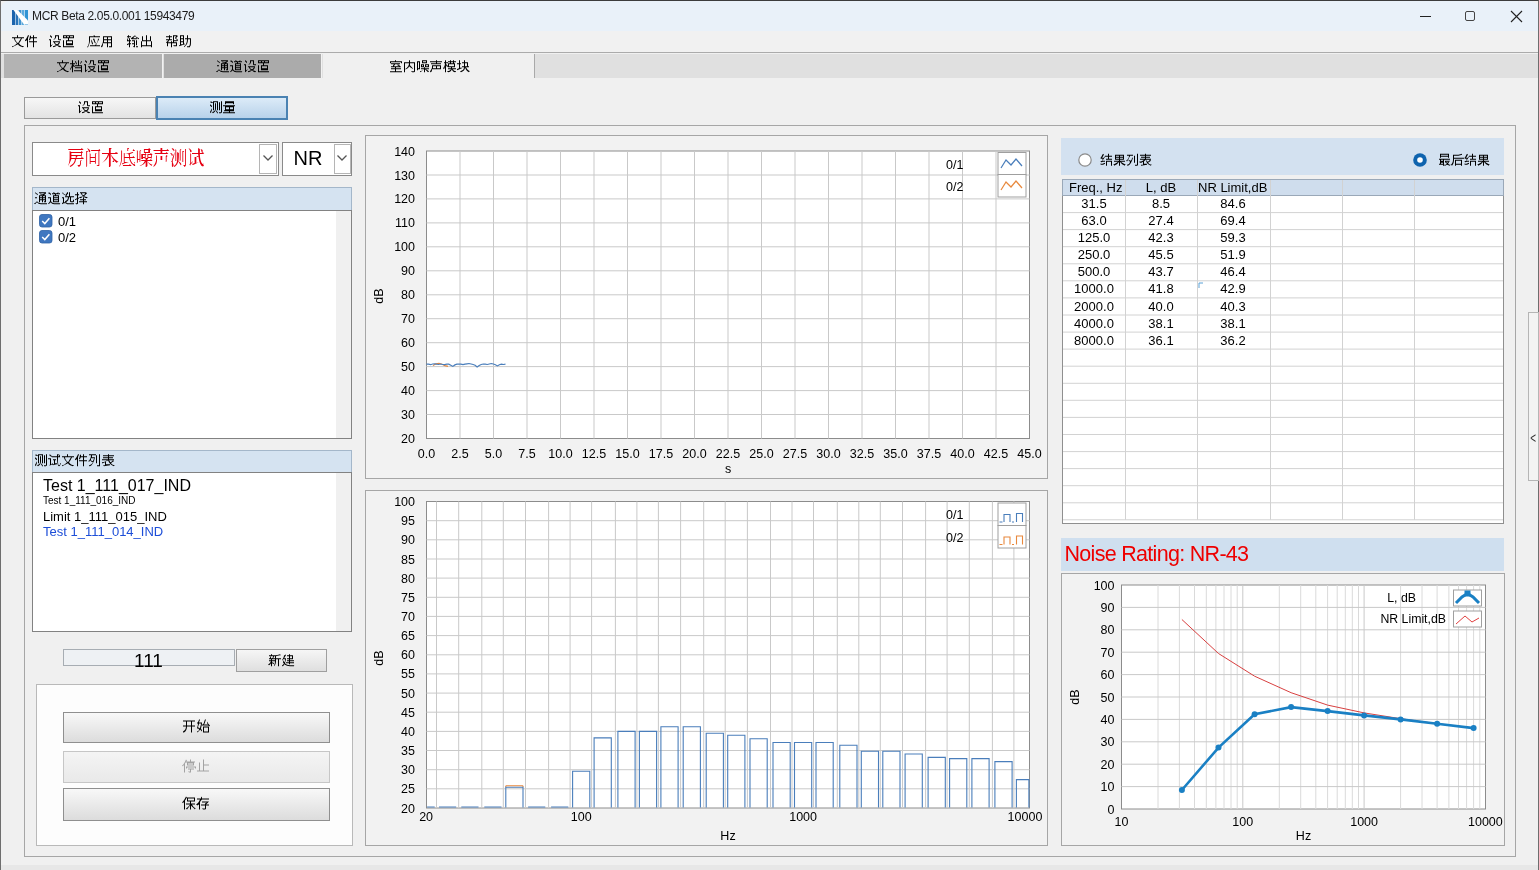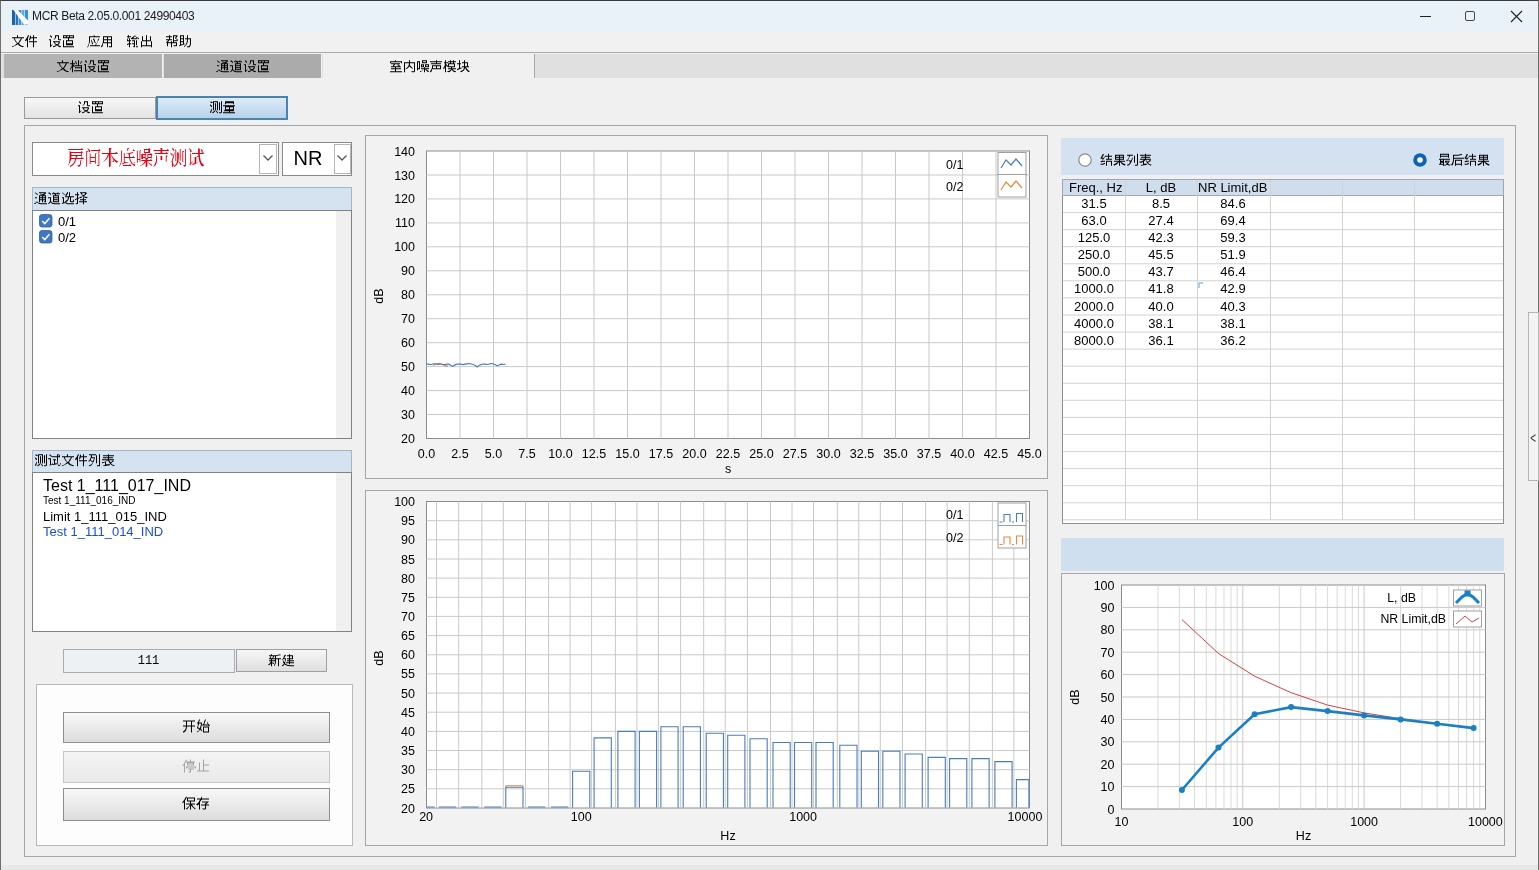--- a/index.html
+++ b/index.html
@@ -9,21 +9,21 @@
 <div class="abs" style="left:0;top:0;width:1539px;height:870px;border:1px solid #6e6e6e;border-top:1px solid #3c3c3c;background:#f0f0f0">
 <div class="abs" style="left:0;top:0;width:1537px;height:30px;background:#e9f1f9;border-radius:8px 8px 0 0"></div>
     <svg class="abs" style="left:11px;top:9px" width="16" height="15" viewBox="0 0 16 15">
 <rect x="0" y="0" width="3" height="15" fill="#1b63ad"></rect>
 <rect x="3.6" y="0" width="2.6" height="15" fill="#2873b9"></rect>
 <rect x="6.8" y="0" width="2.6" height="15" fill="#3f93d0"></rect>
 <rect x="10" y="0" width="2.4" height="15" fill="#5aaade"></rect>
 <rect x="13" y="0" width="3" height="15" fill="#3194d4"></rect>
 <polygon points="1.5,0 5.5,0 16,10.5 16,14.5 12,14.5" fill="#ffffff"></polygon>
 </svg>
-    <div class="abs" style="left:31px;top:0;height:30px;line-height:31px;font-size:12px;letter-spacing:-0.35px;color:#1b1b1b">MCR Beta 2.05.0.001 24990403</div>
+    <div class="abs" style="left:31px;top:0;height:30px;line-height:31px;font-size:12px;letter-spacing:-0.35px;color:#1b1b1b">MCR Beta 2.05.0.001 15943479</div>
     <svg class="abs" style="left:1400px;top:0" width="137" height="30" viewBox="0 0 137 30">
 <line x1="19" y1="15.5" x2="30" y2="15.5" stroke="#222" stroke-width="1"></line>
 <rect x="64.5" y="10.5" width="9" height="9" fill="none" stroke="#444" stroke-width="1" rx="1.5"></rect>
 <line x1="110" y1="10" x2="121" y2="21" stroke="#222" stroke-width="1.1"></line>
 <line x1="121" y1="10" x2="110" y2="21" stroke="#222" stroke-width="1.1"></line>
 </svg>
     <div class="abs" style="left:0;top:30px;width:1537px;height:22px;background:#f1f1f1;border-bottom:1px solid #ababab"></div>
     <div class="abs" style="left:10.0px;top:33.4px;">
       <svg width="28" height="16" viewBox="0 0 28 16">
         <path transform="translate(0,12.15) scale(1.0000,1)" fill="#000" d="M6 -11V-9H1V-8H3C3 -6 5 -4 6 -3C4 -1 3 -0 1 0C1 0 1 1 1 1C3 0 5 -1 7 -2C8 -0 10 0 12 1C12 1 13 0 13 0C11 -0 9 -1 8 -3C9 -4 10 -6 11 -8H13V-9H7V-11ZM7 -3C5 -5 4 -6 4 -8H10C9 -6 8 -5 7 -3Z M18 -5V-4H22V1H23V-4H26V-5H23V-8H26V-9H23V-11H22V-9H20C20 -9 20 -10 20 -10L19 -11C19 -9 18 -7 18 -6C18 -6 18 -6 19 -6C19 -6 19 -7 20 -8H22V-5ZM17 -11C16 -9 15 -7 14 -6C14 -6 14 -5 15 -5C15 -5 15 -6 16 -6V1H17V-8C17 -9 18 -10 18 -11Z"></path>
@@ -120,21 +120,21 @@
       <svg width="82" height="16" viewBox="0 0 82 16">
         <path transform="translate(0,12.15) scale(1.0000,1)" fill="#000" d="M7 -1C7 -1 8 0 8 1L9 1C9 -0 8 -1 7 -2ZM4 -11V-2H5V-10H8V-2H9V-11ZM12 -11V-0C12 0 12 0 11 0C11 0 11 0 10 0C10 0 10 1 10 1C11 1 12 1 12 1C12 1 13 0 13 -0V-11ZM10 -10V-2H11V-10ZM6 -9V-4C6 -2 6 -1 3 0C4 1 4 1 4 1C6 -0 7 -2 7 -4V-9ZM1 -10C2 -10 3 -9 3 -9L4 -10C3 -10 2 -11 2 -11ZM1 -7C1 -6 2 -6 3 -5L3 -6C3 -7 2 -7 1 -8ZM1 0 2 1C2 -0 3 -2 3 -3L3 -4C2 -2 1 -1 1 0Z M15 -10C16 -10 17 -9 17 -8L18 -9C17 -10 16 -11 16 -11ZM24 -11C25 -10 25 -9 25 -9L26 -9C26 -10 25 -11 25 -11ZM14 -7V-6H16V-1C16 -1 16 -0 15 -0C16 0 16 0 16 1C16 0 16 0 19 -1C19 -2 19 -2 19 -2L17 -1V-7ZM23 -11 23 -9H18V-8H23C23 -2 24 1 25 1C26 1 26 0 27 -2C26 -2 26 -2 26 -2C26 -1 26 -0 25 -0C24 -0 24 -3 24 -8H26V-9H24C24 -9 24 -10 24 -11ZM18 -1 19 0C20 -0 21 -1 23 -1L23 -2L21 -2V-5H22V-6H19V-5H20V-1Z M33 -11V-9H28V-8H30C30 -6 32 -4 33 -3C31 -1 30 -0 28 0C28 0 28 1 28 1C30 0 32 -1 34 -2C35 -0 37 0 39 1C39 1 40 0 40 0C38 -0 36 -1 35 -3C36 -4 37 -6 38 -8H40V-9H34V-11ZM34 -3C32 -5 31 -6 31 -8H37C36 -6 35 -5 34 -3Z M45 -5V-4H49V1H50V-4H53V-5H50V-8H53V-9H50V-11H49V-9H47C47 -9 47 -10 47 -10L46 -11C46 -9 45 -7 45 -6C45 -6 45 -6 46 -6C46 -6 46 -7 47 -8H49V-5ZM44 -11C43 -9 42 -7 41 -6C41 -6 41 -5 42 -5C42 -5 42 -6 43 -6V1H44V-8C44 -9 45 -10 45 -11Z M62 -10V-2H63V-10ZM65 -11V-0C65 0 65 0 65 0C65 0 64 0 63 0C63 0 63 1 63 1C65 1 65 1 66 1C66 1 66 0 66 -0V-11ZM60 -7C60 -6 59 -5 59 -4C58 -4 57 -5 57 -5C57 -6 57 -6 57 -7ZM55 -11V-10H57C57 -8 56 -5 54 -4C55 -4 55 -4 55 -3C55 -4 56 -4 56 -5C57 -4 58 -3 59 -3C58 -1 56 -0 55 0C55 1 56 1 56 1C58 -0 60 -3 61 -8L60 -8L60 -8H58C58 -8 58 -9 58 -10H62V-11Z M69 0 70 1C71 1 74 0 76 -0L76 -1L72 -1V-4C73 -4 74 -5 74 -5C75 -2 77 0 80 1C80 1 80 0 81 0C79 -0 78 -1 77 -2C78 -3 79 -4 80 -4L79 -5C78 -4 77 -3 76 -3C76 -4 76 -4 75 -5H80V-6H75V-7H79V-8H75V-9H80V-10H75V-11H74V-10H69V-9H74V-8H69V-7H74V-6H68V-5H73C72 -4 70 -3 68 -3C68 -2 68 -2 69 -2C69 -2 70 -3 71 -3V-0Z"></path>
       </svg>
     </div>
     <div class="abs" style="left:31px;top:470.5px;width:320px;height:160px;background:#fff;border:1px solid #828282"></div>
     <div class="abs" style="left:334.5px;top:471.5px;width:15.5px;height:158px;background:#f0f0f0"></div>
     <div class="abs" style="left:42px;top:477.0px;font-size:16px;line-height:15.3px;color:#000">Test 1_111_017_IND</div>
     <div class="abs" style="left:42px;top:492.3px;font-size:10px;line-height:15.3px;color:#000">Test 1_111_016_IND</div>
     <div class="abs" style="left:42px;top:507.6px;font-size:13px;line-height:15.3px;color:#000">Limit 1_111_015_IND</div>
     <div class="abs" style="left:42px;top:522.9px;font-size:13px;line-height:15.3px;color:#1d4ed8">Test 1_111_014_IND</div>
-    <div class="abs" style="left:61.5px;top:648px;width:172px;height:24px;background:#eef1f4;border:1px solid #a7adb3;line-height:22px;text-align:center;font-size:12px;font-family:Liberation Mono, monospace">111</div>
+    <div class="abs" style="left:61.5px;top:648px;width:172px;height:17px;background:#eef1f4;border:1px solid #a7adb3;line-height:22px;text-align:center;font-size:19px;font-family:Liberation Sans, sans-serif">111</div>
     <div class="abs" style="left:234.5px;top:648px;width:91.5px;height:23px;background:linear-gradient(180deg,#f6f6f6,#dfdfdf);border:1px solid #9f9f9f"></div>
     <div class="abs" style="left:266.5px;top:651.9px">
       <svg width="28" height="16" viewBox="0 0 28 16">
         <path transform="translate(0,12.15)" fill="#000" d="M2 -9C2 -8 2 -7 2 -7L3 -7C3 -8 3 -8 2 -9ZM5 -9C5 -8 5 -8 4 -7L5 -7C5 -7 6 -8 6 -9ZM12 -11C11 -11 10 -10 8 -10L7 -10V-6C7 -4 7 -1 6 0C6 1 6 1 6 1C8 -1 8 -3 8 -5V-6H10V1H11V-6H13V-7H8V-9C10 -10 12 -10 13 -10ZM3 -11V-10H1V-9H7V-10H4V-11ZM1 -7V-6H3V-5H1V-4H3C2 -2 1 -1 0 -1C1 -0 1 -0 1 0C2 -1 3 -1 3 -3V1H4V-2C5 -2 6 -1 6 -1L6 -2C6 -2 5 -3 4 -3V-4H7V-5H4V-6H7V-7Z M19 -10V-9H21V-8H18V-8H21V-7H19V-6H21V-5H19V-4H21V-3H18V-2H21V-1H22V-2H26V-3H22V-4H26V-5H22V-6H25V-8H26V-8H25V-10H22V-11H21V-10ZM22 -8H24V-7H22ZM22 -8V-9H24V-8ZM15 -5 15 -4C15 -3 15 -2 16 -2C15 -1 15 -0 14 0C14 1 15 1 15 1C15 1 16 -0 16 -1C18 0 20 1 22 1H26C26 0 26 -0 27 -0C26 -0 23 -0 22 -0C20 -0 18 -1 17 -2C17 -3 18 -5 18 -7L17 -7L17 -7H16C17 -8 17 -9 18 -10L17 -11L17 -10H14V-10H16C16 -8 15 -7 14 -5L15 -5L15 -6H17C17 -5 17 -3 16 -3C16 -3 16 -4 15 -5Z"></path>
       </svg>
     </div>
     <div class="abs" style="left:35px;top:683px;width:317px;height:162px;background:#fdfdfd;border:1px solid #b9b9b9"></div>
     <div class="abs" style="left:62px;top:710.5px;width:266.5px;height:31.5px;background:linear-gradient(180deg,#f8f8f8,#dcdcdc);border:1px solid #8f8f8f"></div>
     <div class="abs" style="left:181.0px;top:718.4px">
       <svg width="29" height="16" viewBox="0 0 29 16">
@@ -284,20 +284,21 @@
       <text x="171" y="131.5" font-size="13" text-anchor="middle">40.3</text>
       <text x="32" y="148.6" font-size="13" text-anchor="middle">4000.0</text>
       <text x="99" y="148.6" font-size="13" text-anchor="middle">38.1</text>
       <text x="171" y="148.6" font-size="13" text-anchor="middle">38.1</text>
       <text x="32" y="165.7" font-size="13" text-anchor="middle">8000.0</text>
       <text x="99" y="165.7" font-size="13" text-anchor="middle">36.1</text>
       <text x="171" y="165.7" font-size="13" text-anchor="middle">36.2</text>
       <path d="M137 104v5M137 104h4" stroke="#5aa2d8" stroke-width="1" fill="none"></path>
     </svg>
     <div class="abs" style="left:1060px;top:537px;width:443px;height:32.5px;background:#cfdfef"></div>
+    <div class="abs" style="left:1063.5px;top:537px;height:32.5px;line-height:32px;font-size:21.5px;color:#ee0000;letter-spacing:-0.7px">Noise Rating: NR-43</div>
     <div class="abs" style="left:1060px;top:571.5px;width:444px;height:273px;background:#f2f2f2;border:1px solid #a6a6a6"></div>
     <svg class="abs" style="left:1060.0px;top:571.5px" width="444" height="273" viewBox="0 0 444 273">
       <rect x="60.5" y="12.0" width="364.0" height="224.0" fill="#fff" stroke="#8c8c8c" stroke-width="1"></rect>
       <path d="M97.0 12.0V236.0M118.4 12.0V236.0M133.5 12.0V236.0M145.3 12.0V236.0M154.9 12.0V236.0M163.0 12.0V236.0M170.0 12.0V236.0M176.2 12.0V236.0M218.3 12.0V236.0M239.7 12.0V236.0M254.8 12.0V236.0M266.6 12.0V236.0M276.2 12.0V236.0M284.3 12.0V236.0M291.3 12.0V236.0M297.5 12.0V236.0M339.6 12.0V236.0M361.0 12.0V236.0M376.1 12.0V236.0M387.9 12.0V236.0M397.5 12.0V236.0M405.6 12.0V236.0M412.6 12.0V236.0M418.8 12.0V236.0" stroke="#dadada" stroke-width="1" fill="none"></path>
       <path d="M181.8 12.0V236.0M303.1 12.0V236.0M60.5 34.4H424.5M60.5 56.8H424.5M60.5 79.2H424.5M60.5 101.6H424.5M60.5 124.0H424.5M60.5 146.4H424.5M60.5 168.8H424.5M60.5 191.2H424.5M60.5 213.6H424.5" stroke="#c9c9c9" stroke-width="1" fill="none"></path>
       <text x="53.5" y="16.5" font-size="12.5" text-anchor="end" fill="#000">100</text>
       <text x="53.5" y="38.9" font-size="12.5" text-anchor="end" fill="#000">90</text>
       <text x="53.5" y="61.3" font-size="12.5" text-anchor="end" fill="#000">80</text>
       <text x="53.5" y="83.7" font-size="12.5" text-anchor="end" fill="#000">70</text>
       <text x="53.5" y="106.1" font-size="12.5" text-anchor="end" fill="#000">60</text>

